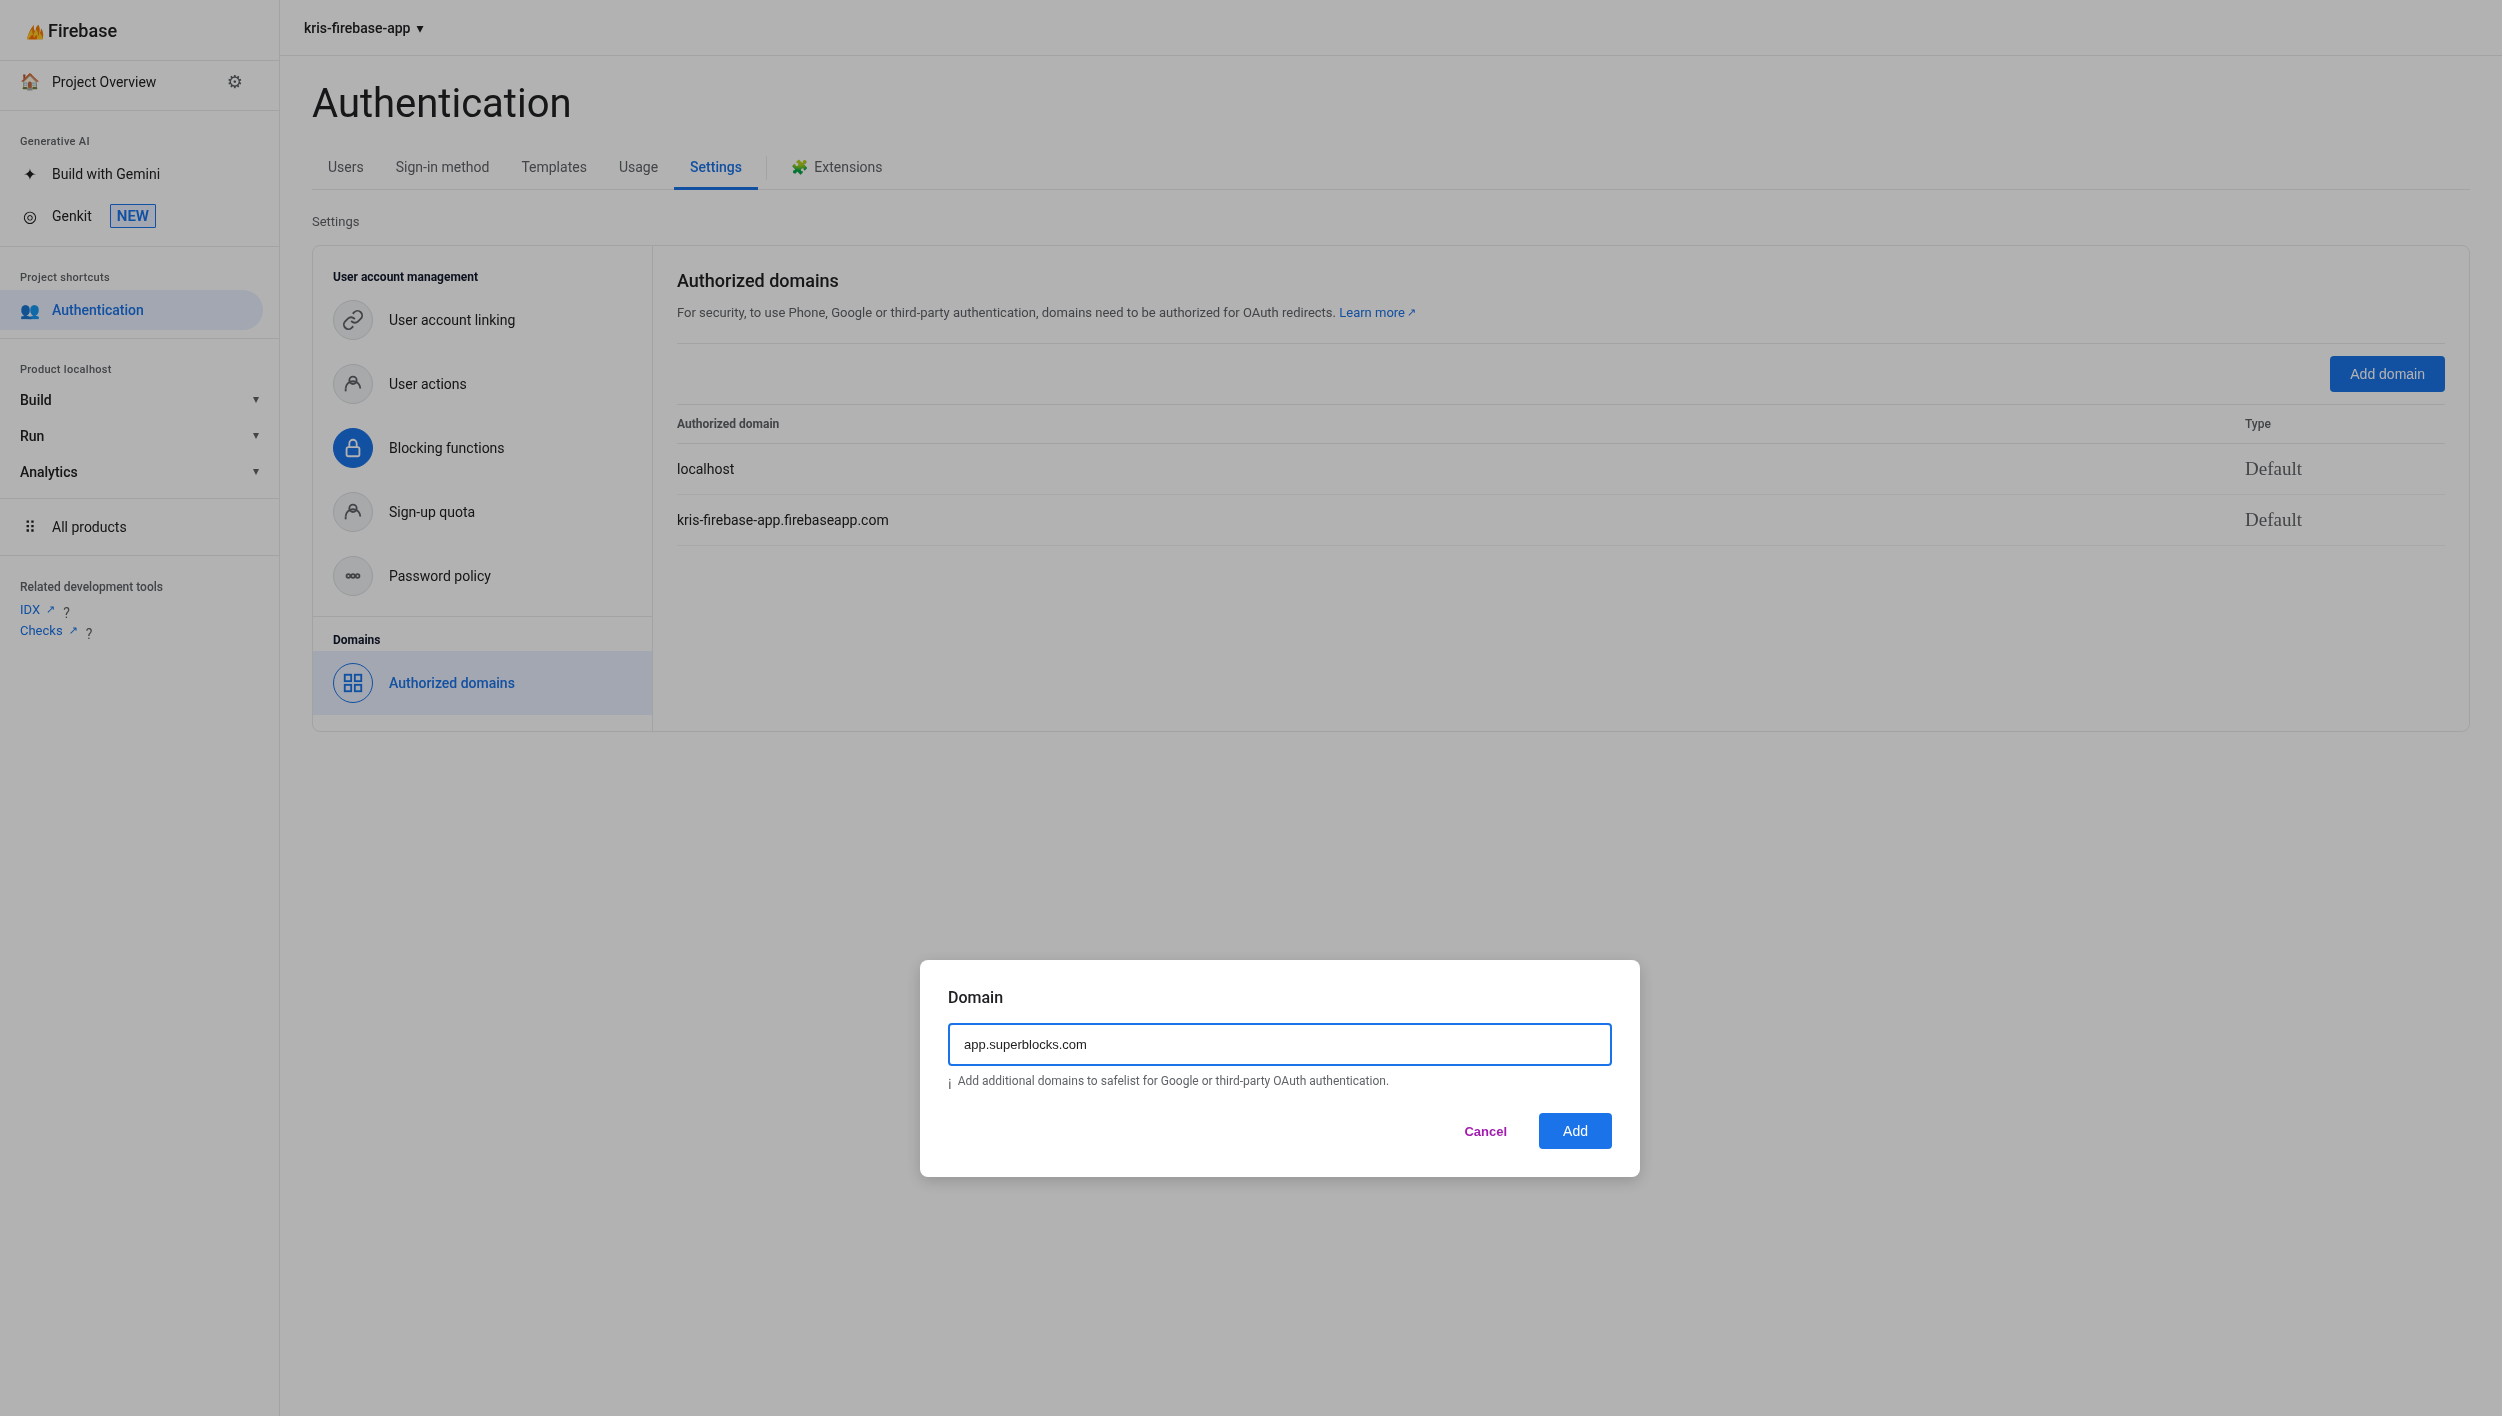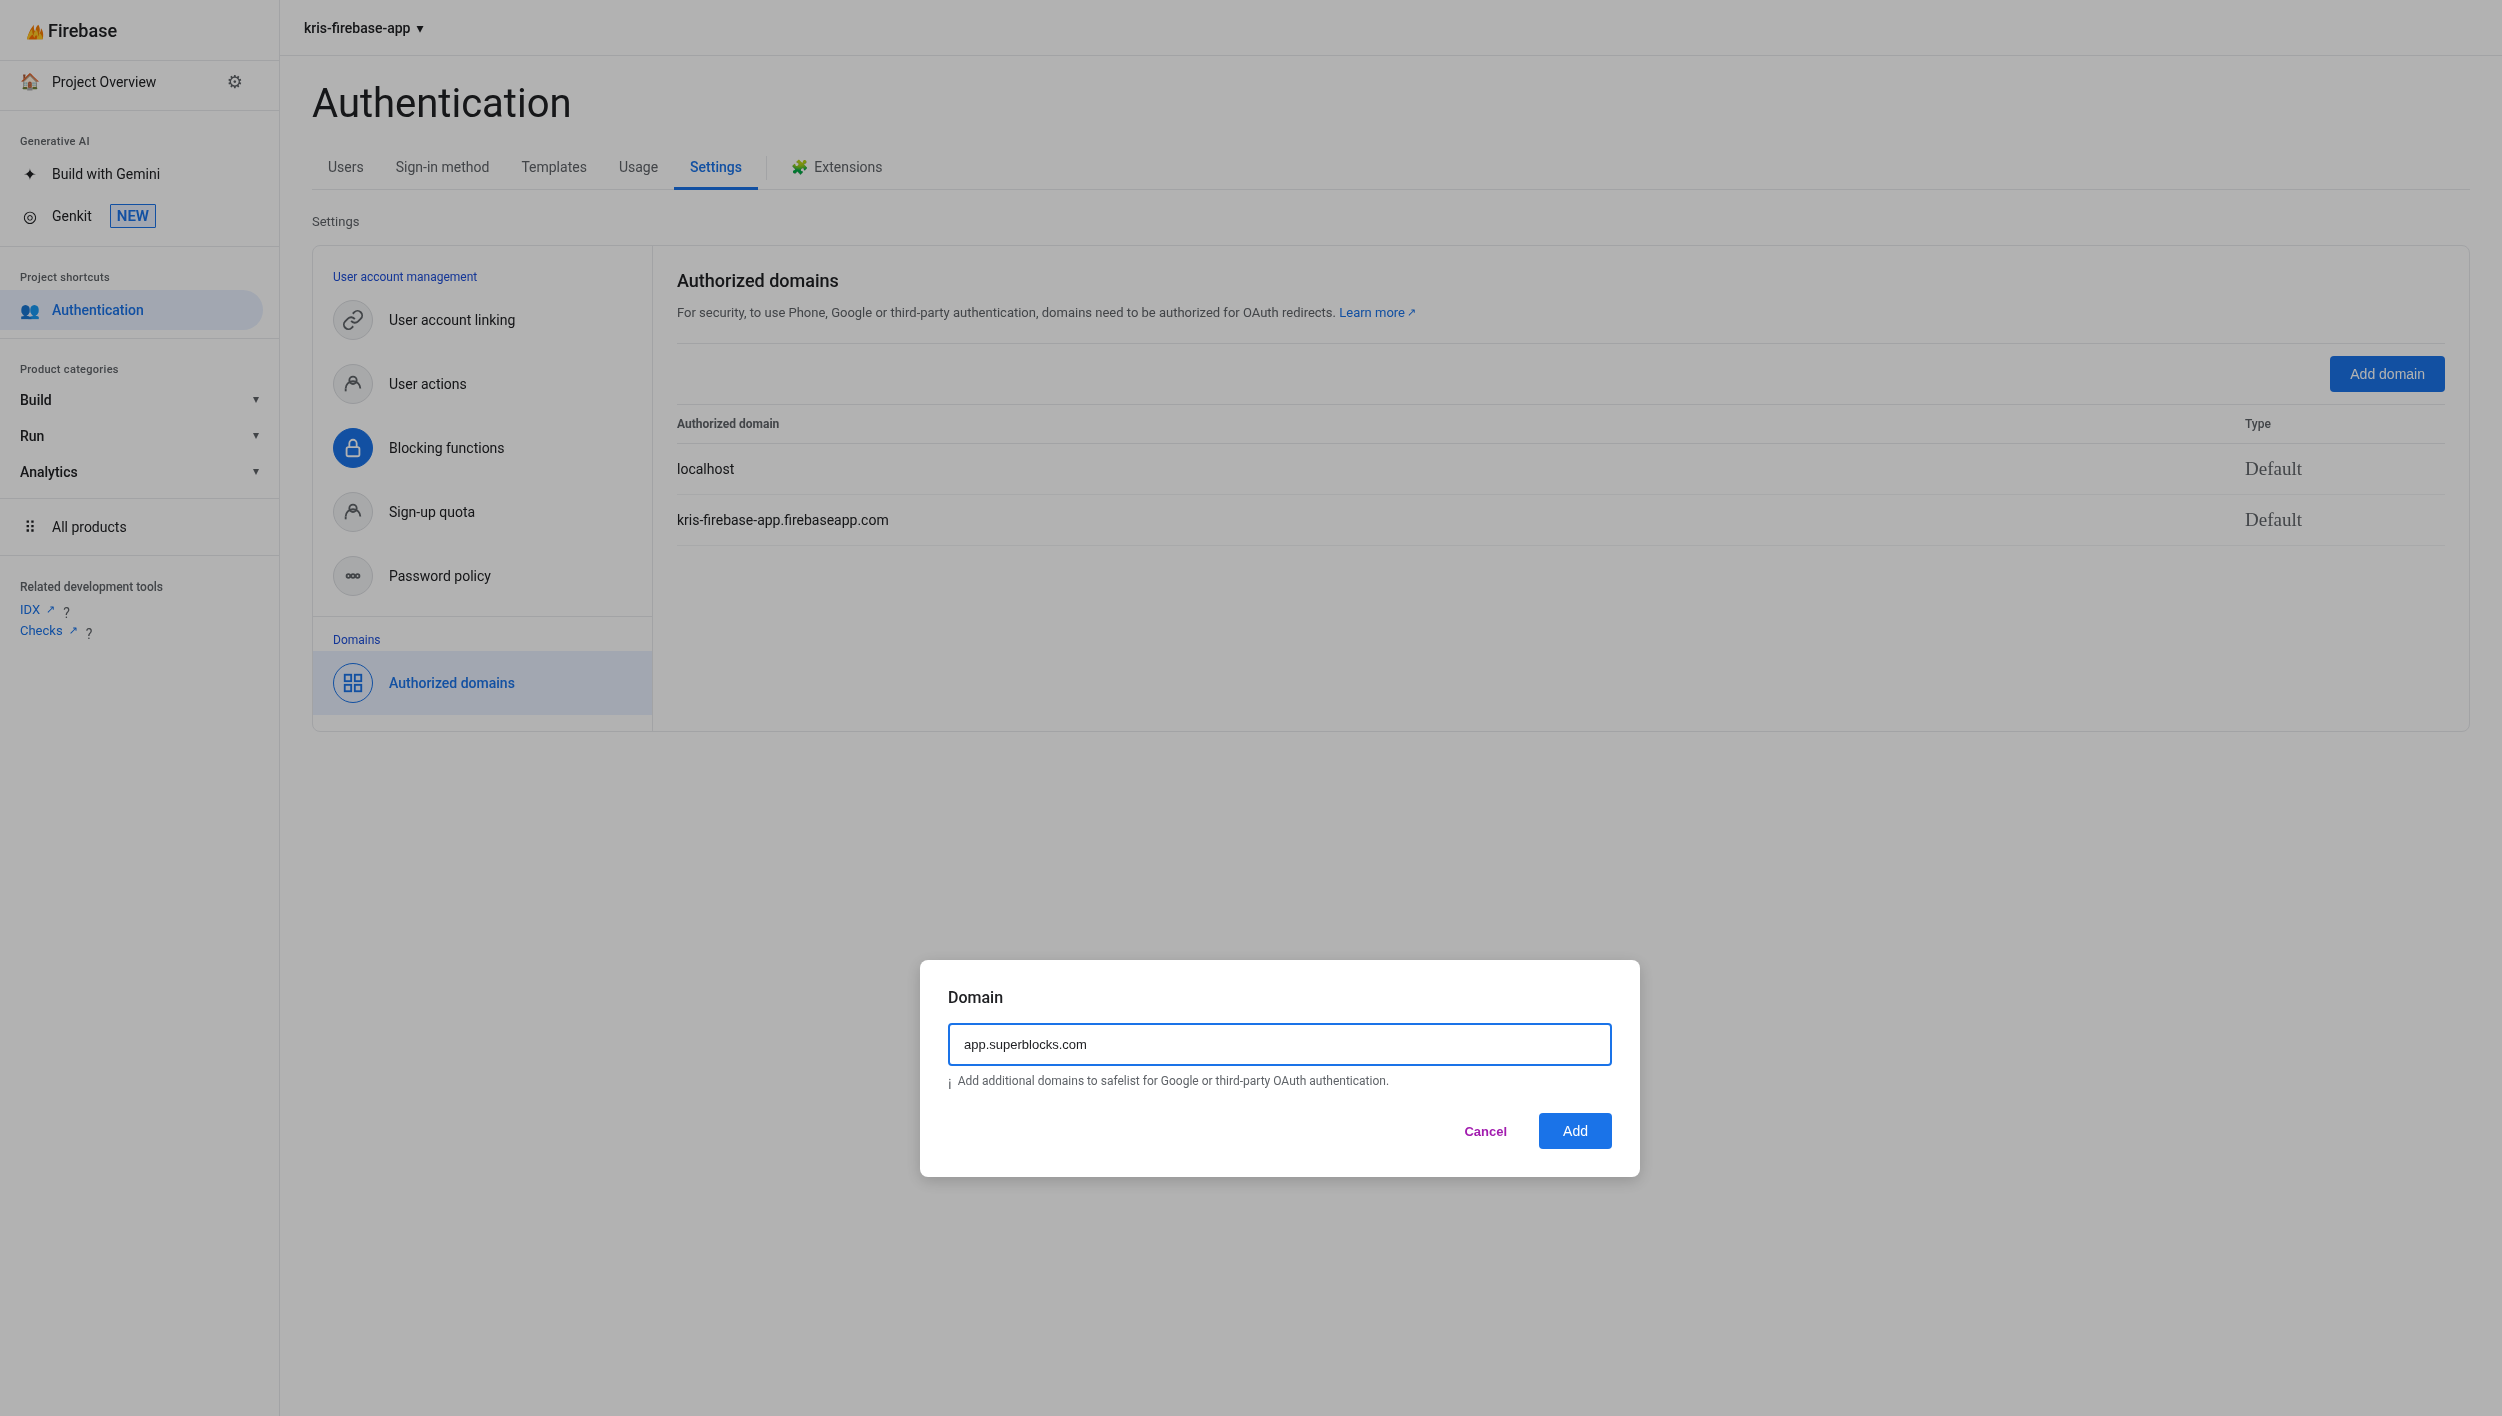--- a/index.html
+++ b/index.html
@@ -210,23 +210,23 @@
 
     
     .settings-nav {
       width: 340px;
       min-width: 340px;
       border-right: 1px solid #e8eaed;
       padding: 16px 0;
     }
     .settings-nav-section {
       font-size: 12px;
-      color: #1d4ed8;
+      color: #0f172a;
       padding: 8px 20px 4px 20px;
-      font-weight: 400;
+      font-weight: 700;
     }
     .settings-nav-item {
       display: flex;
       align-items: center;
       padding: 12px 20px;
       cursor: pointer;
       gap: 16px;
       font-size: 14px;
       color: #202124;
     }
@@ -431,21 +431,21 @@
 
   <div class="sidebar-section-label">Project shortcuts</div>
 
   <div class="sidebar-item active">
     <span class="icon">👥</span>
     <span>Authentication</span>
   </div>
 
   <div class="sidebar-divider"></div>
 
-  <div class="sidebar-section-label">Product categories</div>
+  <div class="sidebar-section-label">Product localhost</div>
 
   <div class="sidebar-collapsible">
     <span>Build</span>
     <span class="chevron">▾</span>
   </div>
 
   <div class="sidebar-collapsible">
     <span>Run</span>
     <span class="chevron">▾</span>
   </div>

